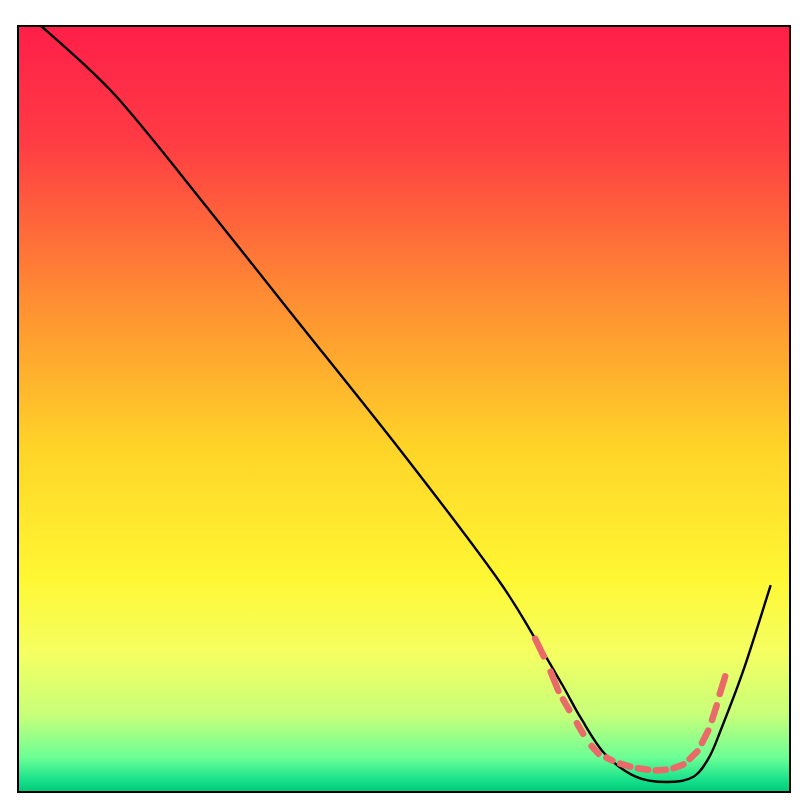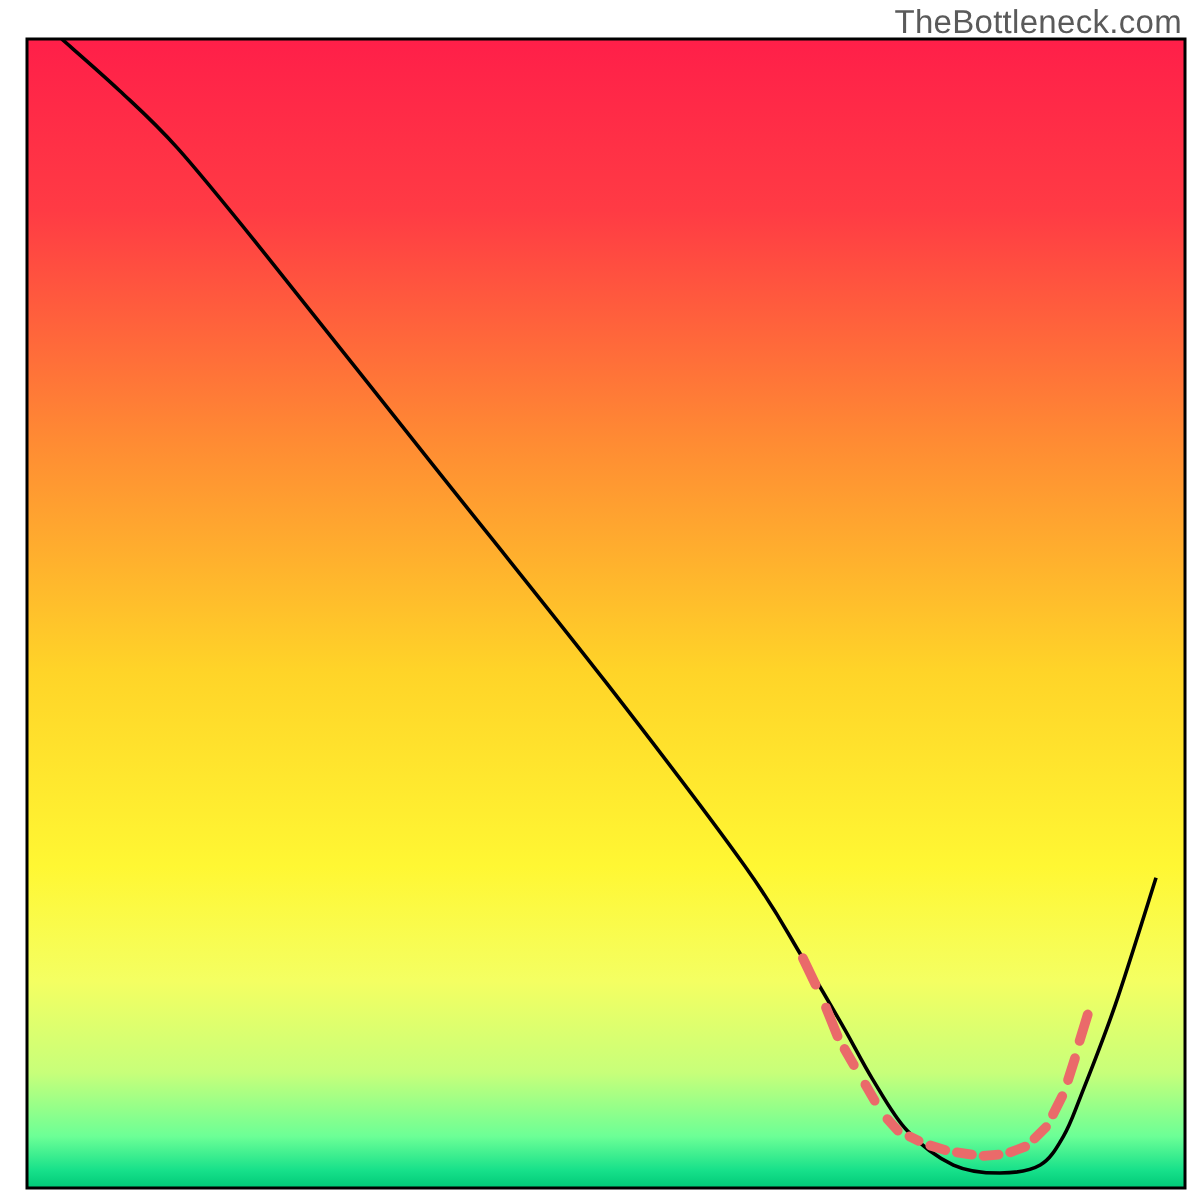--- a/index.html
+++ b/index.html
@@ -31,21 +31,20 @@
     left: 0;
     top: 0;
     width: 800px;
     height: 800px;
   }
 </style>
 </head>
 <body>
 
 <div class="stage">
-  <div class="watermark">TheBottleneck.com</div>
 
   <svg class="plot" viewBox="0 0 800 800" preserveAspectRatio="none">
     <defs>
       <linearGradient id="bg-grad" x1="0" y1="0" x2="0" y2="1">
           <stop offset="0%" stop-color="#ff1f49"></stop>
           <stop offset="15%" stop-color="#ff3b44"></stop>
           <stop offset="35%" stop-color="#ff8b33"></stop>
           <stop offset="55.00000000000001%" stop-color="#ffd428"></stop>
           <stop offset="72%" stop-color="#fff733"></stop>
           <stop offset="82%" stop-color="#f4ff62"></stop>

